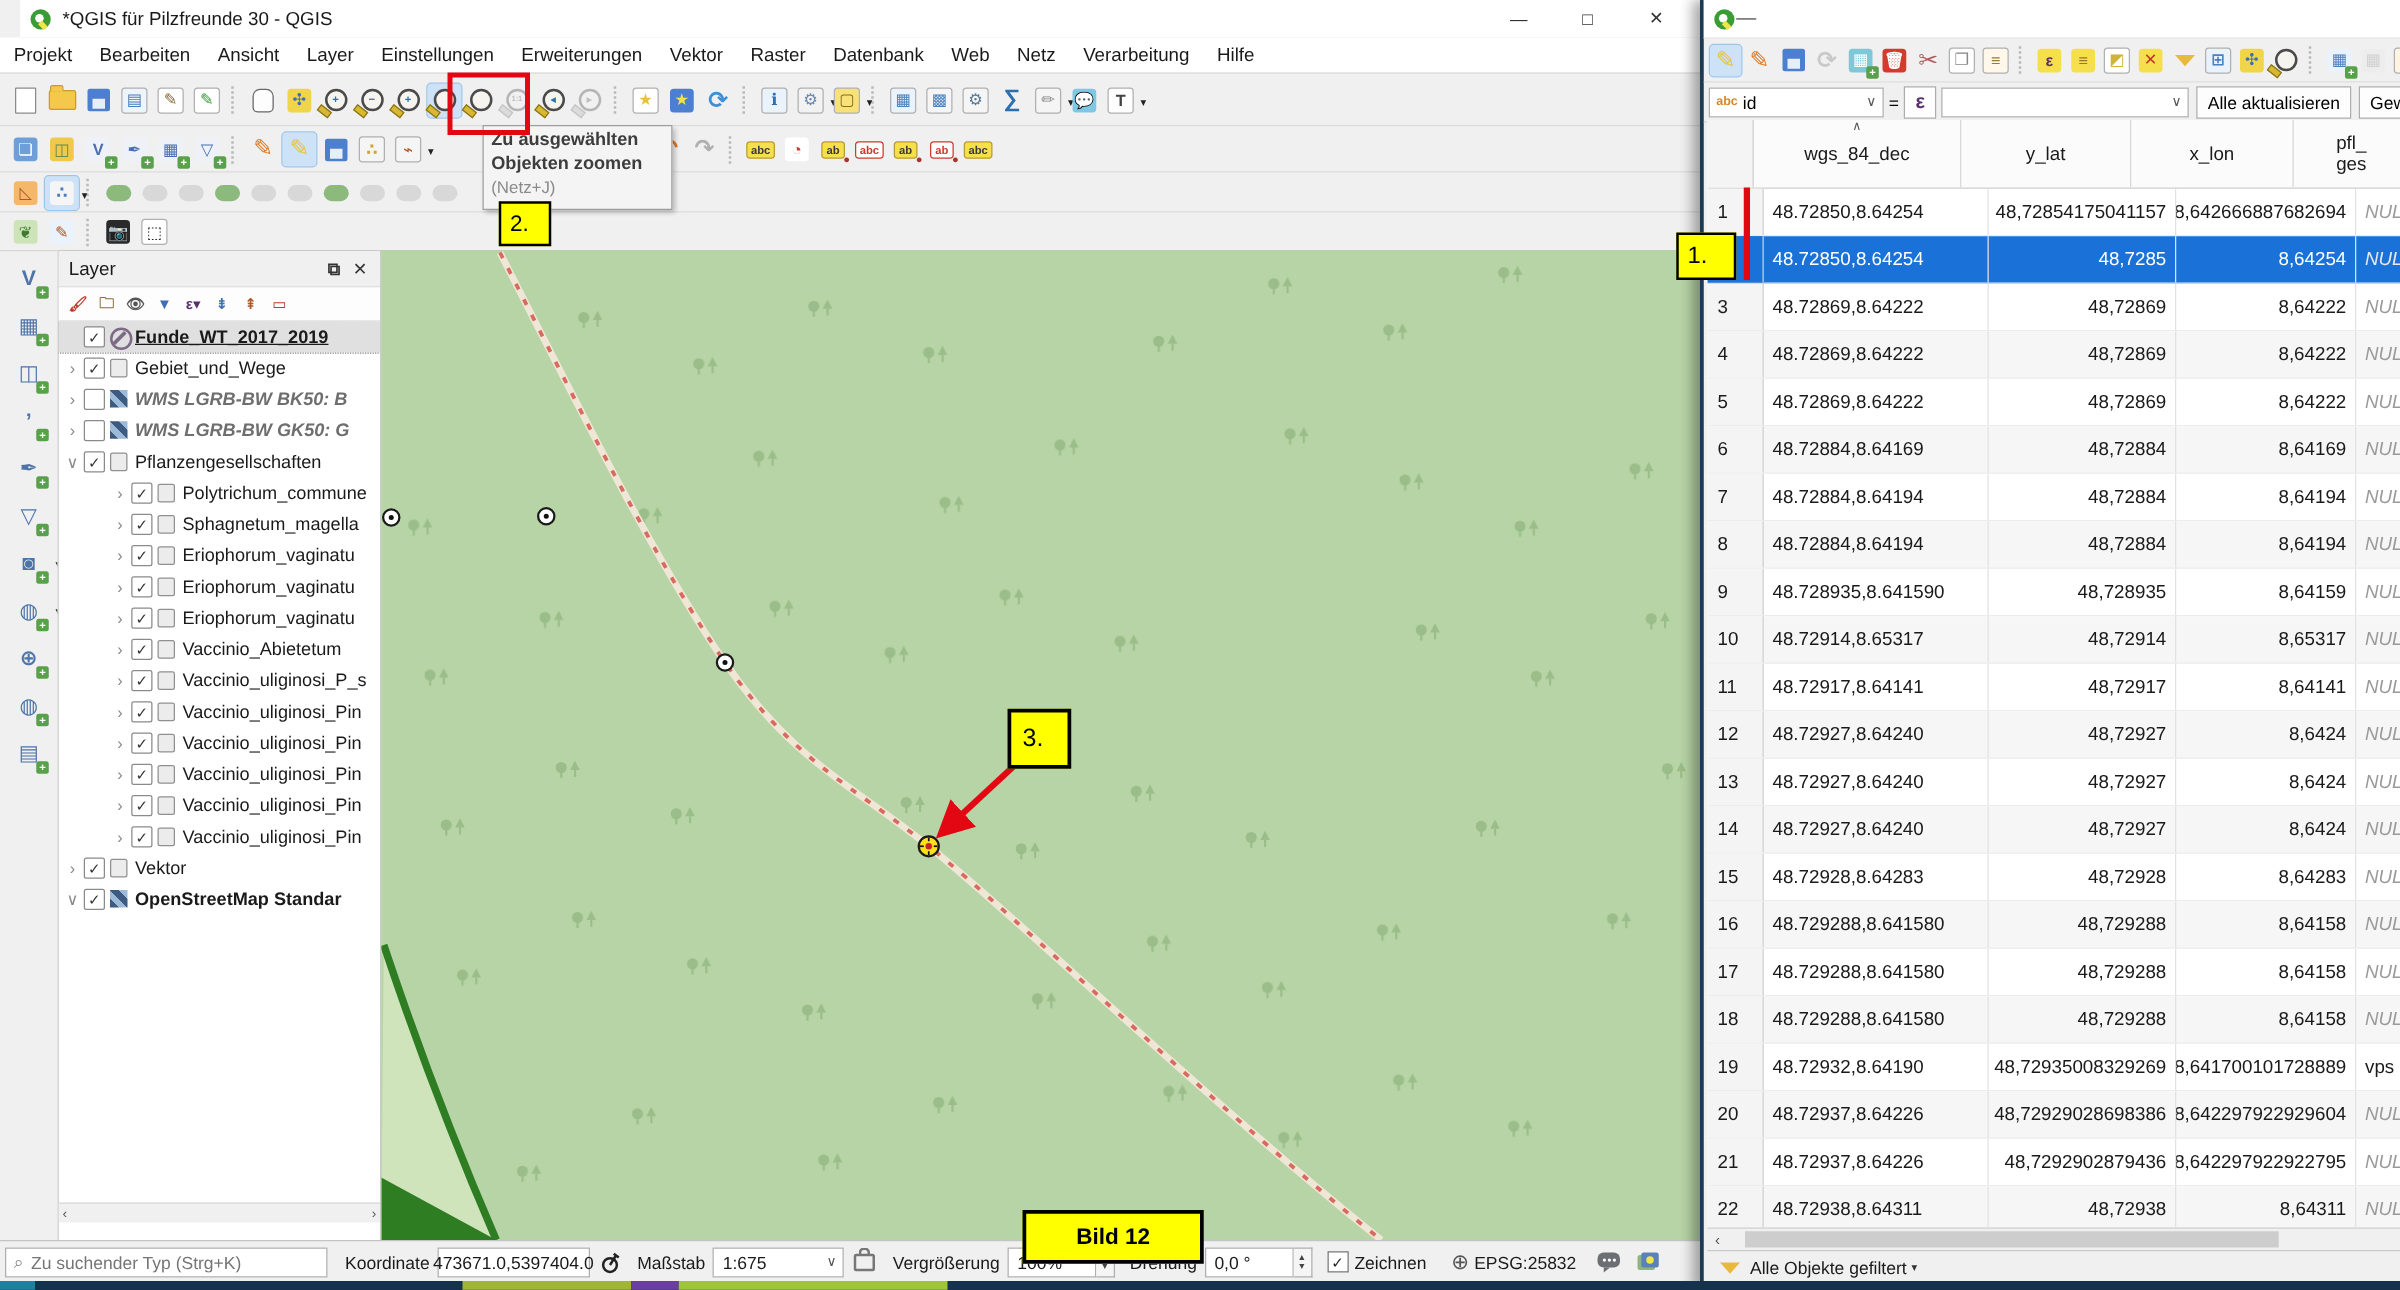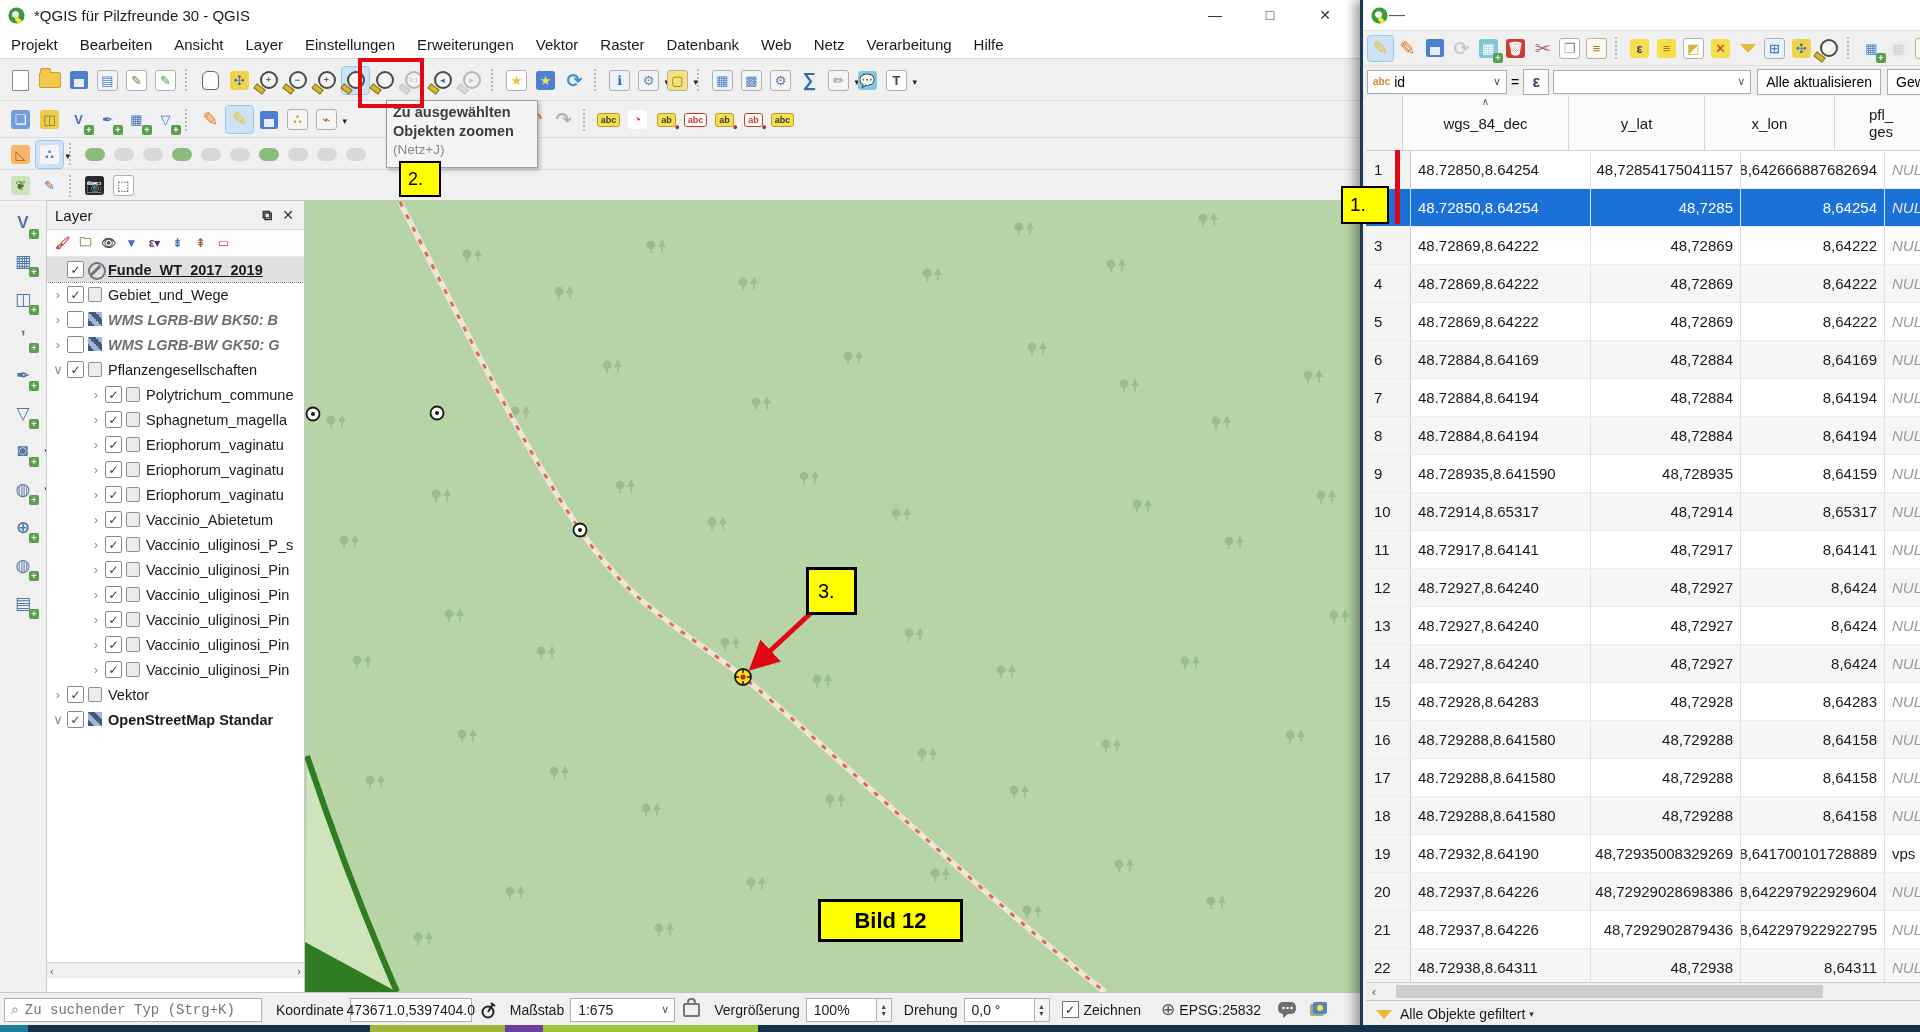--- a/index.html
+++ b/index.html
@@ -1,19 +1,19 @@
 <!DOCTYPE html>
 <html><head>
 <meta charset="utf-8">
 <style>
   html,body{margin:0;padding:0;width:1920px;height:1032px;overflow:hidden;
     font-family:"Liberation Sans","DejaVu Sans",sans-serif;background:#f0f0f0;position:relative;}
   .abs{position:absolute;}
   
-  #titlebar{left:0;top:0;width:1608px;height:30px;background:#ffffff;border-bottom:1px solid #e4e4e4;display:flex;align-items:center;}
+  #titlebar{left:16px;top:0;width:1608px;height:30px;background:#ffffff;border-bottom:1px solid #e4e4e4;display:flex;align-items:center;}
   #titlebar .wtitle{font-size:15px;color:#1a1a1a;margin-left:8px;}
   .winbtn{position:absolute;top:0;width:50px;height:29px;display:flex;align-items:center;justify-content:center;font-size:14px;color:#333;}
   #menubar{left:0;top:30px;width:1360px;height:28px;background:#ffffff;display:flex;align-items:center;}
   .menuitem{font-size:15px;color:#1a1a1a;padding:0 11px;}
   .tbrow{left:0;background:#f0f0f0;display:flex;align-items:center;padding-left:6px;border-top:1px solid #dcdcdc;width:1354px;}
   #tbrow1{top:58px;height:42px;}
   #tbrow2{top:100px;height:37px;}
   #tbrow3{top:137px;height:32px;}
   #tbrow4{top:169px;height:31px;}
   .tsep{width:4px;height:22px;border-left:2px dotted #b9b9b9;margin:0 5px;flex:0 0 auto;}
@@ -68,21 +68,21 @@
   #lpscroll{height:15px;background:#f0f0f0;border-top:1px solid #d8d8d8;display:flex;align-items:center;justify-content:space-between;font-size:11px;color:#555;padding:0 3px;}
   
   #mapwrap{left:305px;top:200px;width:1055px;height:792px;background:#b7d4a6;overflow:hidden;}
   
   #statusbar{left:0;top:992px;width:1360px;height:33px;background:#f0f0f0;border-top:1px solid #c4c4c4;display:flex;align-items:center;font-size:14px;color:#1a1a1a;}
   .sb-label{margin:0 6px;flex:0 0 auto;}
   .sb-box{background:#fff;border:1px solid #aeaeae;height:22px;display:flex;align-items:center;font-size:14px;flex:0 0 auto;}
   .chev{margin-left:auto;color:#555;font-size:11px;padding:0 5px;}
   .spin{width:14px;height:22px;border:1px solid #aeaeae;border-left:none;display:flex;flex-direction:column;align-items:center;justify-content:center;font-size:7px;color:#444;background:#f5f5f5;flex:0 0 auto;}
   #searchbox{width:256px;margin-left:4px;color:#9a9a9a;}
-  #searchbox input{border:none;outline:none;width:215px;font-size:14px;color:#3b82f6;background:transparent;font-family:Liberation Mono, monospace;}
+  #searchbox input{border:none;outline:none;width:215px;font-size:14px;color:#3b82f6;background:transparent;font-family:Liberation Sans, sans-serif;}
   .lockic{width:13px;height:10px;border:2px solid #777;border-radius:2px;position:relative;margin:0 8px;flex:0 0 auto;}
   .lockic:before{content:"";position:absolute;left:2px;top:-7px;width:5px;height:5px;border:2px solid #777;border-bottom:none;border-radius:4px 4px 0 0;}
   .cbx{width:15px;height:15px;border:1.3px solid #767676;background:#fff;display:flex;align-items:center;justify-content:center;font-size:12px;color:#222;margin:0 5px;flex:0 0 auto;}
   #bottomstrip{left:0;top:1025px;width:1920px;height:7px;background:#15324d;z-index:90;}
   .bpatch{position:absolute;top:0;height:7px;}
   
   #attrwin{left:1360px;top:0;width:560px;height:1032px;background:#f0f0f0;border-left:3px solid #1d3a55;box-shadow:-6px 0 10px rgba(0,0,0,.35);z-index:30;}
   #attitle{height:30px;background:#ffffff;display:flex;align-items:center;border-bottom:1px solid #e2e2e2;}
   #attitle .wtitle{font-size:14.5px;color:#4a4a4a;margin-left:6px;white-space:nowrap;overflow:hidden;flex:1;}
   #attools{height:34px;display:flex;align-items:center;padding-left:4px;border-bottom:1px solid #dedede;}
@@ -695,21 +695,21 @@
 
 <div class="abs ybox" style="left:806px;top:567px;width:36px;height:42px;border-width:3px;font-size:20px;padding-left:9px;">3.</div>
 <svg class="abs" style="left:730px;top:600px;z-index:59;" width="100" height="80">
   <line x1="82" y1="12" x2="26" y2="64" stroke="#e30613" stroke-width="5" marker-end="url(#arrowhead2)"></line>
   <defs>
       <marker id="arrowhead2" markerWidth="6" markerHeight="6" refX="4" refY="3" orient="auto">
         <path d="M0,0 L6,3 L0,6 Z" fill="#e30613"></path>
       </marker>
     </defs>
 </svg>
-<div class="abs ybox" style="left:818px;top:899px;width:139px;height:37px;border-width:3px;font-size:22px;font-weight:bold;justify-content:center;padding-left:0;">Bild 12</div>
+<div class="abs ybox" style="left:818px;top:968px;width:139px;height:37px;border-width:3px;font-size:18px;font-weight:bold;justify-content:center;padding-left:0;">Bild 12</div>
 
 <div class="abs" id="statusbar">
   <div class="sb-box" id="searchbox">
     <span style="margin:0 4px 0 6px;color:#8a8a8a;">⌕</span>
     <input placeholder="Zu suchender Typ (Strg+K)" style="">
   </div>
   <span class="sb-label" style="margin-left:14px;">Koordinate</span>
   <div class="sb-box" style="width:120px;justify-content:center;">
     <span>473671.0,5397404.0</span>
   </div>

